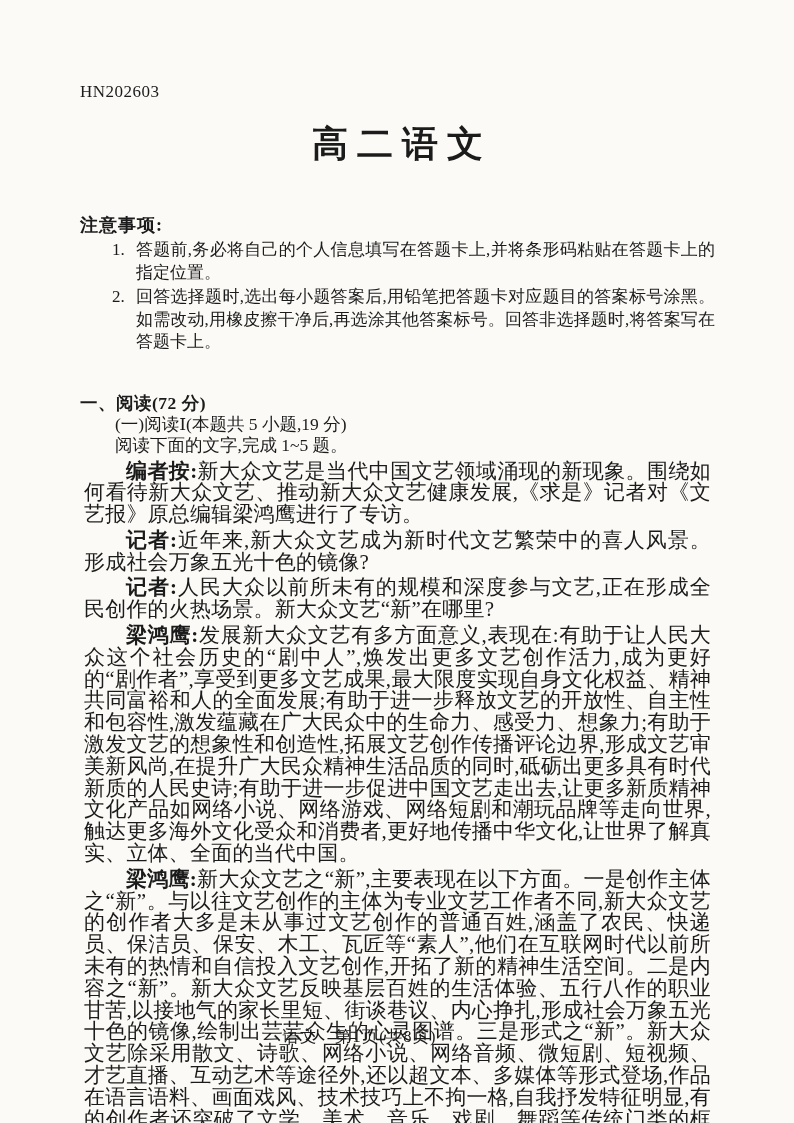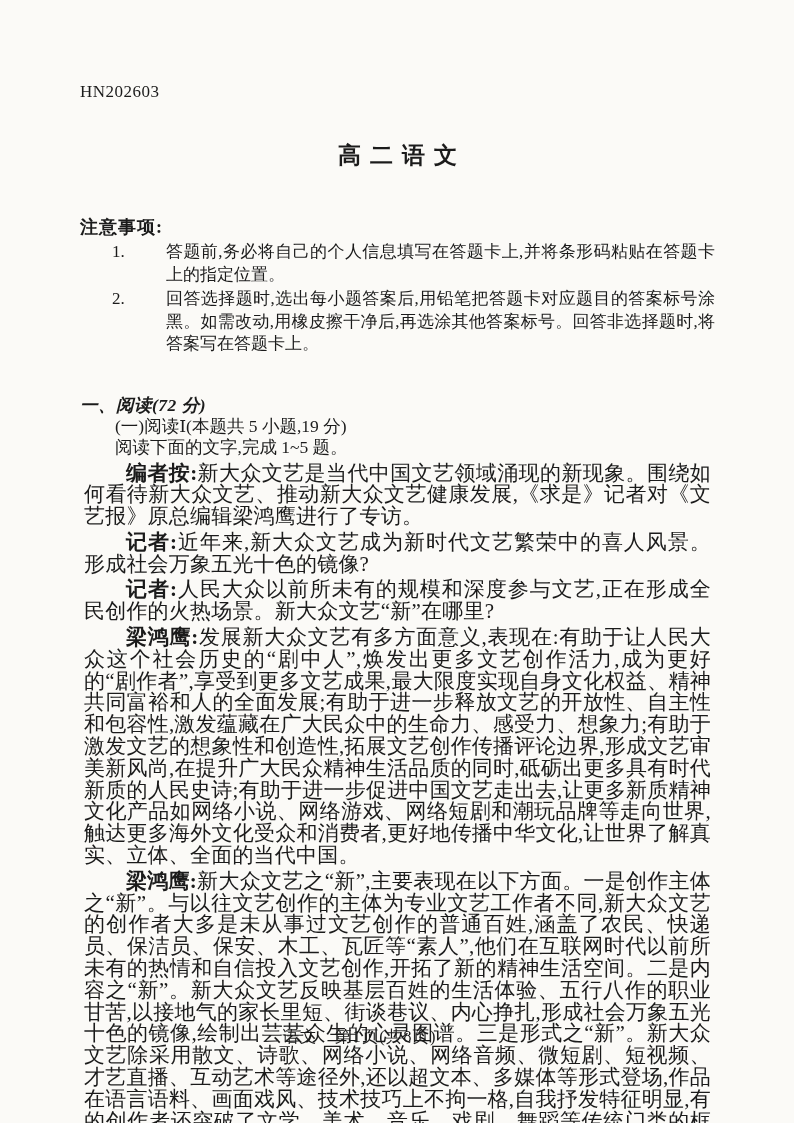--- a/index.html
+++ b/index.html
@@ -20,23 +20,23 @@
     left: 80px;
     top: 0;
     width: 635px;
   }
   .doc-code {
     margin-top: 82px;
     font-size: 17px;
     letter-spacing: 0.5px;
   }
   .exam-title {
-    margin-top: 38px;
+    margin-top: 18px;
     text-align: center;
-    font-size: 23px;
+    font-size: 36px;
     font-weight: bold;
     letter-spacing: 9px;
     text-indent: 9px; 
   }
   .notice {
     margin-top: 44px;
   }
   .notice-heading {
     font-size: 18px;
     font-weight: bold;
@@ -48,31 +48,29 @@
     font-size: 17px;
     line-height: 22.5px;
     margin-top: 2px;
   }
   .notice-item .num {
     flex: 0 0 24px;
   }
   .notice-item .txt {
     flex: 1;
     text-align: justify;
-    margin-left: 30px;
   }
   .reading {
     margin-top: 38px;
   }
   .section-heading {
     font-size: 17.5px;
     font-weight: bold;
     line-height: 22px;
     letter-spacing: 0.5px;
-    font-style: italic;
   }
   .subsection-heading,
   .instruction {
     font-size: 17.5px;
     line-height: 21.5px;
     text-indent: 2em;
   }
   .para {
     margin: 4px;
     font-size: 21px;

